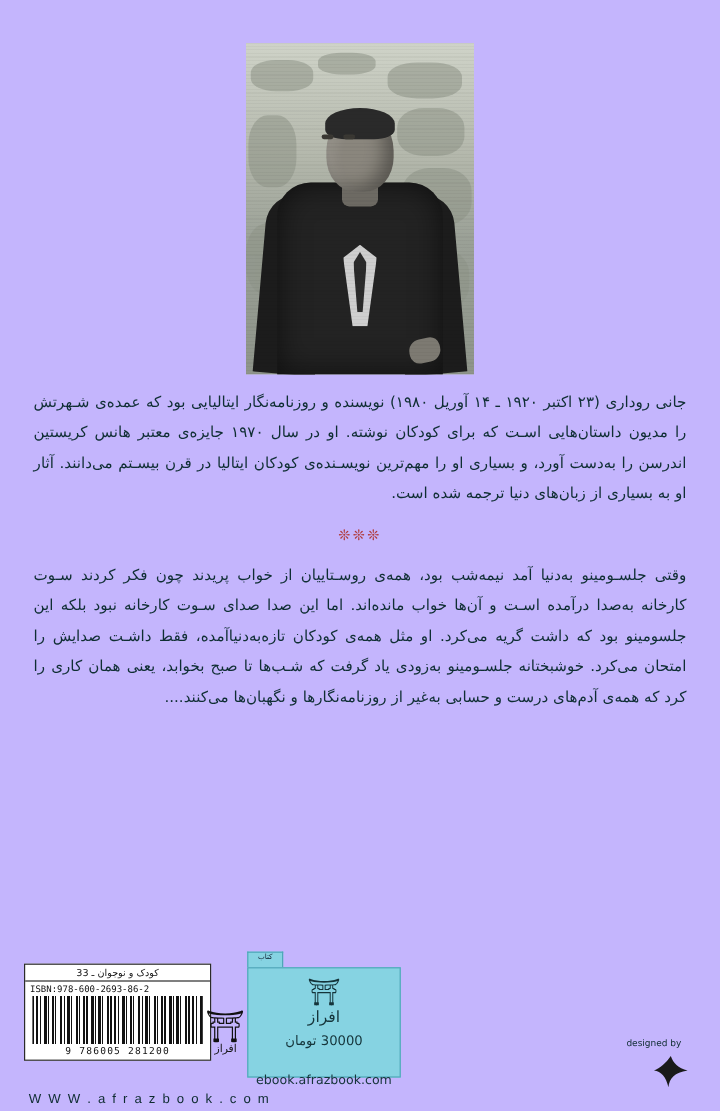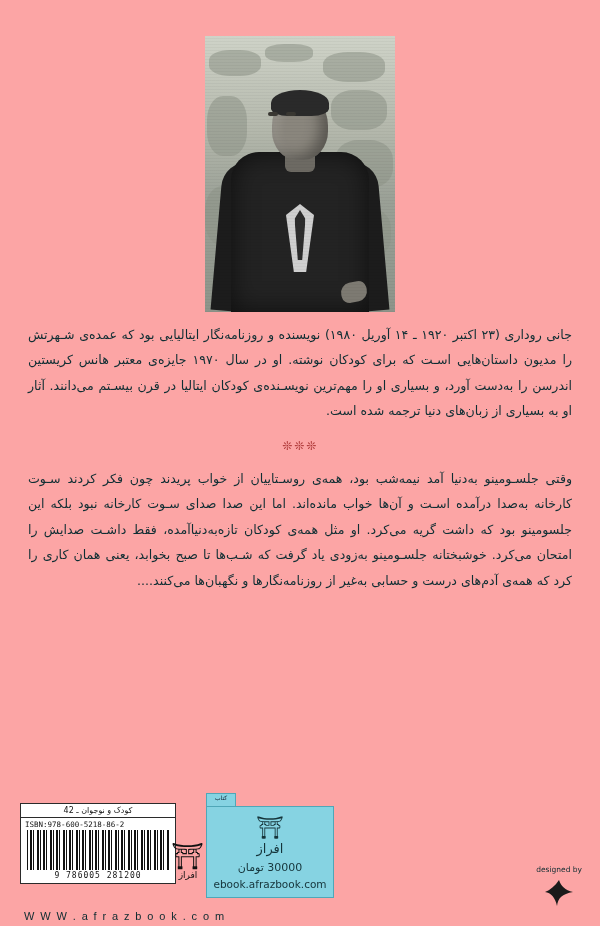--- a/index.html
+++ b/index.html
@@ -11,21 +11,21 @@
     width: 600px;
     height: 926px;
     overflow: hidden;
     font-family: "DejaVu Sans", "Liberation Sans", sans-serif;
   }
 
   .cover {
     position: relative;
     width: 600px;
     height: 926px;
-    background: #fca5a5;
+    background: #c4b5fd;
     box-sizing: border-box;
     overflow: hidden;
   }
 
   
   .photo-wrap {
     position: absolute;
     left: 50%;
     transform: translateX(-50%);
     top: 36px;
@@ -307,21 +307,21 @@
   .ebook-box .price {
     font-size: 11px;
     display: block;
     margin-top: 5px;
     color: #15343a;
     direction: rtl;
   }
   .ebook-box .esite {
     font-size: 10.5px;
     display: block;
-    margin-top: 4px;
+    margin-top: 20px;
     color: #15343a;
     direction: ltr;
   }
   .ebook-tab {
     position: absolute;
     left: 206px;
     bottom: 120px;
     width: 28px;
     height: 12px;
     background: #86d3e2;
@@ -332,21 +332,21 @@
     text-align: center;
   }
 
   .designer {
     position: absolute;
     right: 18px;
     bottom: 52px;
     font-size: 7.5px;
     color: #0d2b30;
     direction: ltr;
-    text-align: right;
+    text-align: left;
     width: 60px;
   }
   .designer-logo {
     position: absolute;
     right: 24px;
     bottom: 18px;
     width: 34px;
     height: 30px;
   }
   .designer-logo svg { display: block; }
@@ -386,22 +386,22 @@
 
   <div class="text-block">
     <p class="p-bio">جانی روداری (۲۳ اکتبر ۱۹۲۰ ـ ۱۴ آوریل ۱۹۸۰) نویسنده و روزنامه‌نگار ایتالیایی بود که عمده‌ی شـهرتش را مدیون داستان‌هایی اسـت که برای کودکان نوشته. او در سال ۱۹۷۰ جایزه‌ی معتبر هانس کریستین اندرسن را به‌دست آورد، و بسیاری او را مهم‌ترین نویسـنده‌ی کودکان ایتالیا در قرن بیسـتم می‌دانند. آثار او به بسیاری از زبان‌های دنیا ترجمه شده است.</p>
     <div class="divider">❊❊❊</div>
     <p>وقتی جلسـومینو به‌دنیا آمد نیمه‌شب بود، همه‌ی روسـتاییان از خواب پریدند چون فکر کردند سـوت کارخانه به‌صدا درآمده اسـت و آن‌ها خواب مانده‌اند. اما این صدا صدای سـوت کارخانه نبود بلکه این جلسومینو بود که داشت گریه می‌کرد. او مثل همه‌ی کودکان تازه‌به‌دنیاآمده، فقط داشـت صدایش را امتحان می‌کرد. خوشبختانه جلسـومینو به‌زودی یاد گرفت که شـب‌ها تا صبح بخوابد، یعنی همان کاری را کرد که همه‌ی آدم‌های درست و حسابی به‌غیر از روزنامه‌نگارها و نگهبان‌ها می‌کنند....</p>
   </div>
 
   <div class="bottom-strip">
 
     <div class="barcode-box">
-      <div class="barcode-head">کودک و نوجوان ـ 42</div>
-      <div class="barcode-isbn">ISBN:978-600-5218-86-2</div>
+      <div class="barcode-head">کودک و نوجوان ـ 33</div>
+      <div class="barcode-isbn">ISBN:978-600-2693-86-2</div>
       <div class="barcode-bars"></div>
       <div class="barcode-digits">9 786005 281200</div>
     </div>
 
     <div class="site-url">W W W . a f r a z b o o k . c o m</div>
 
     <div class="publisher-mark">
       <span class="glyph">⛩</span>
       <span class="pname">افراز</span>
     </div>

